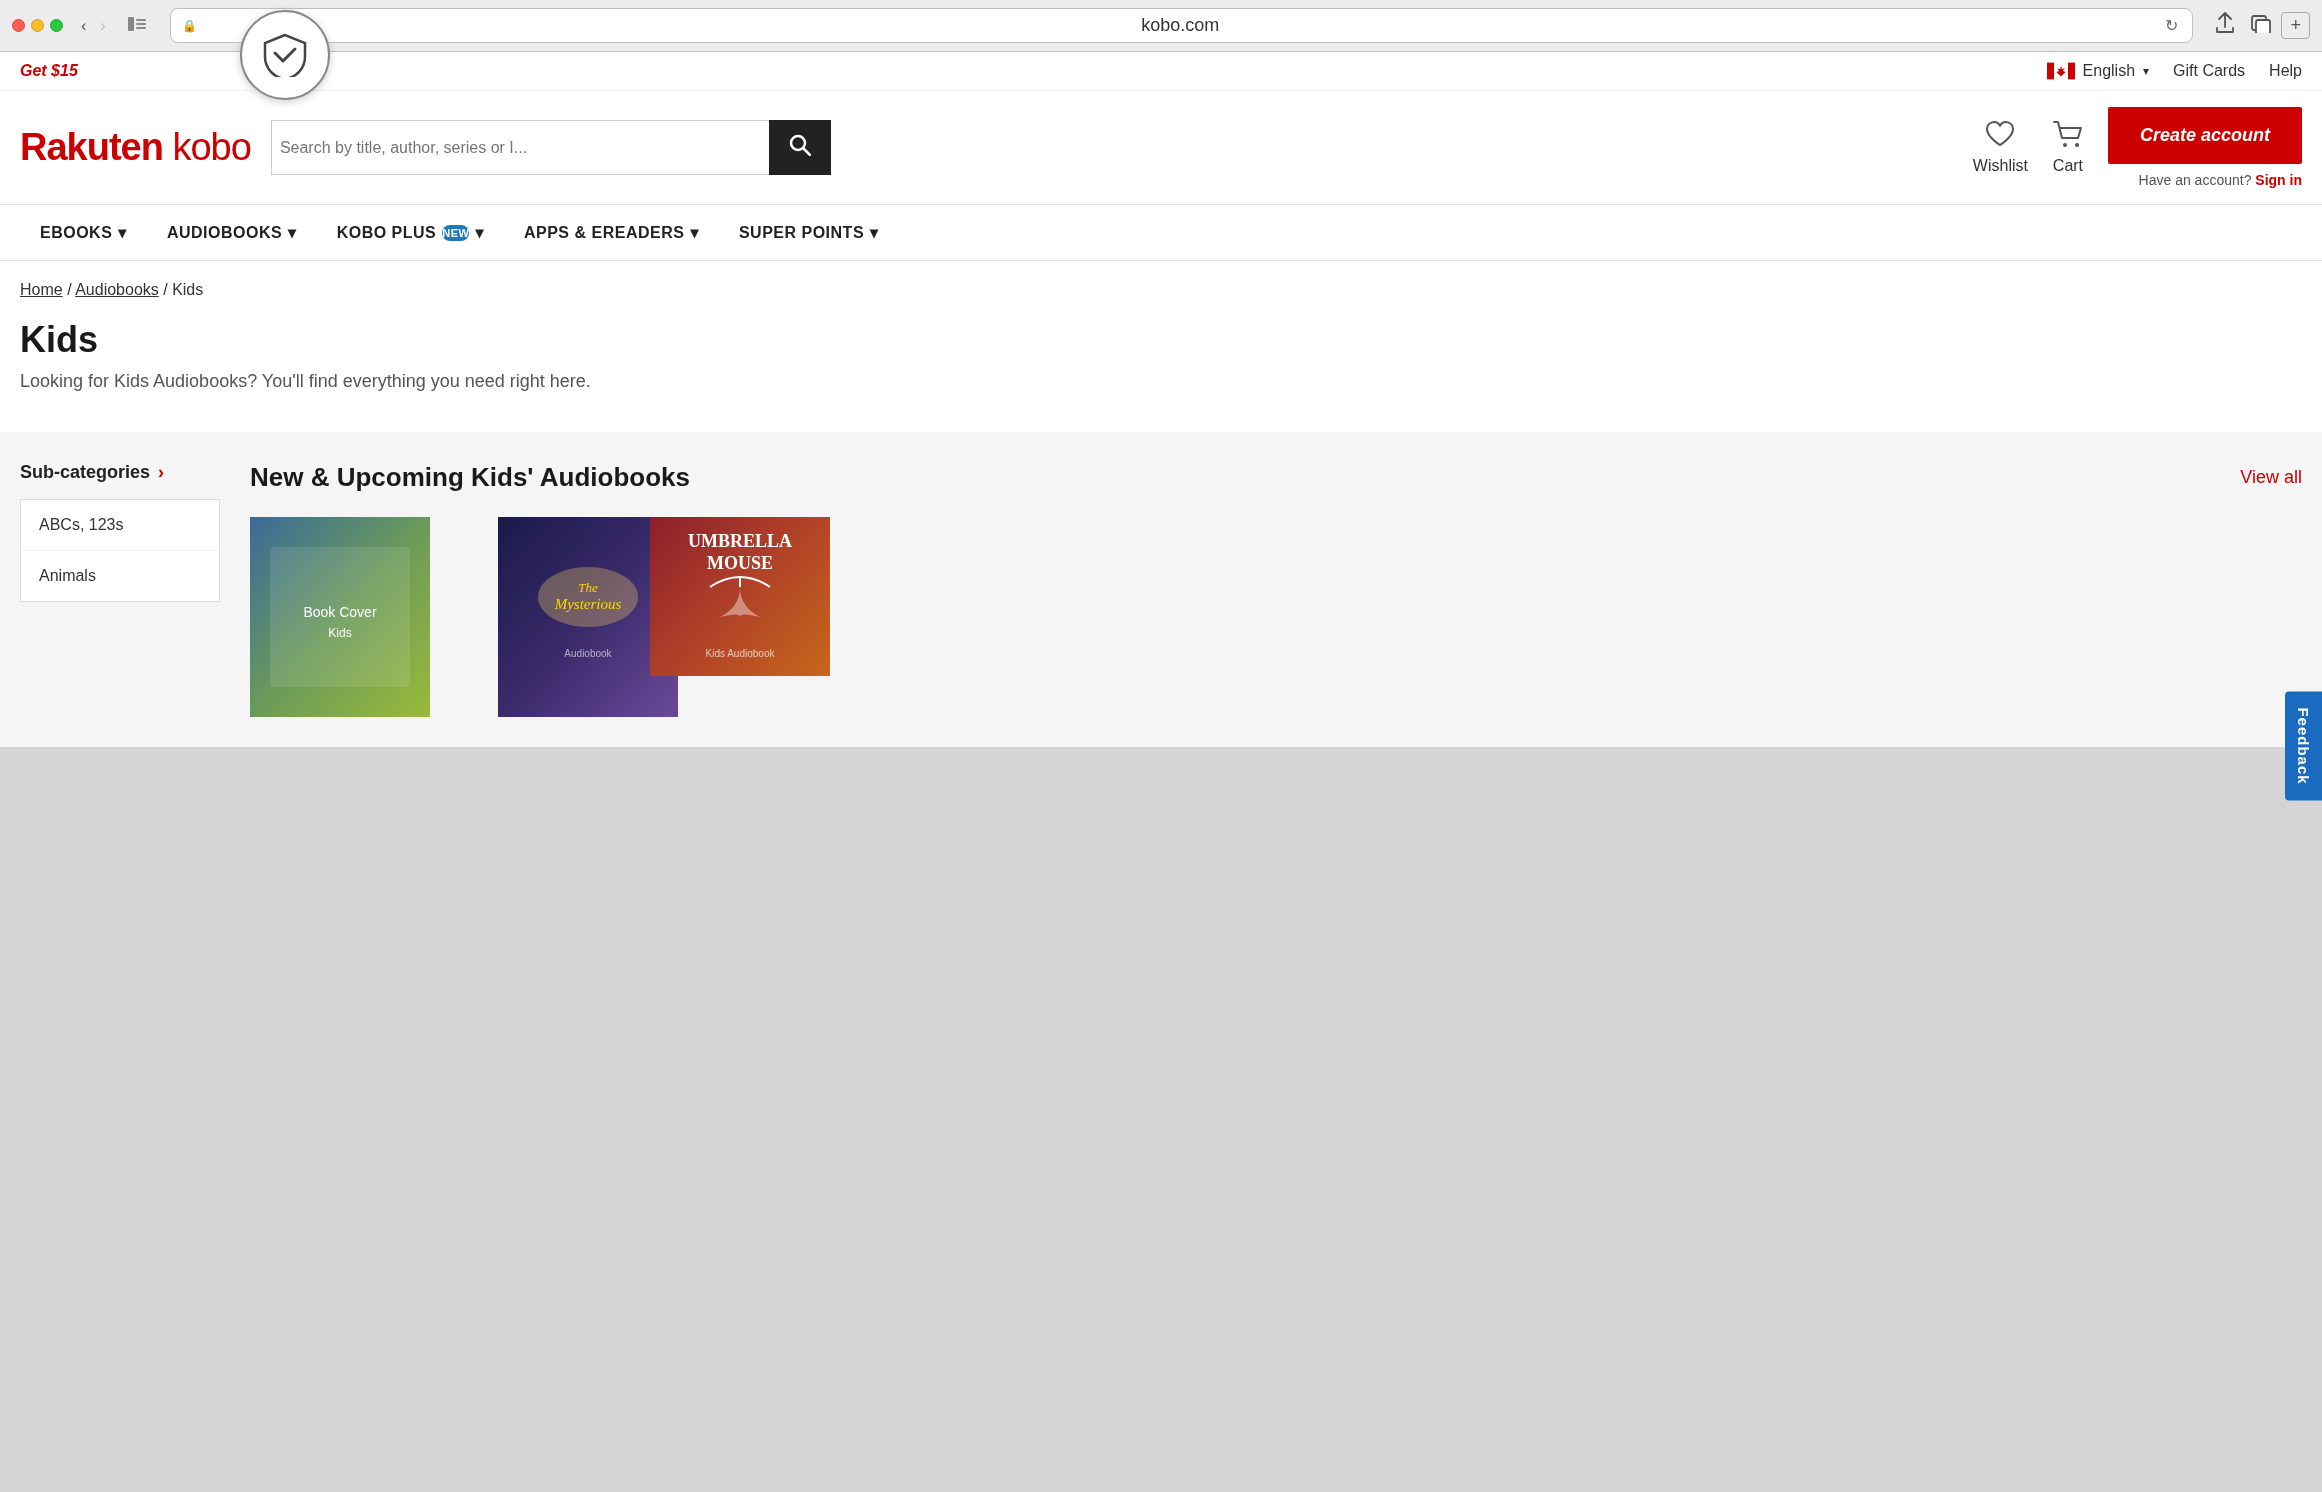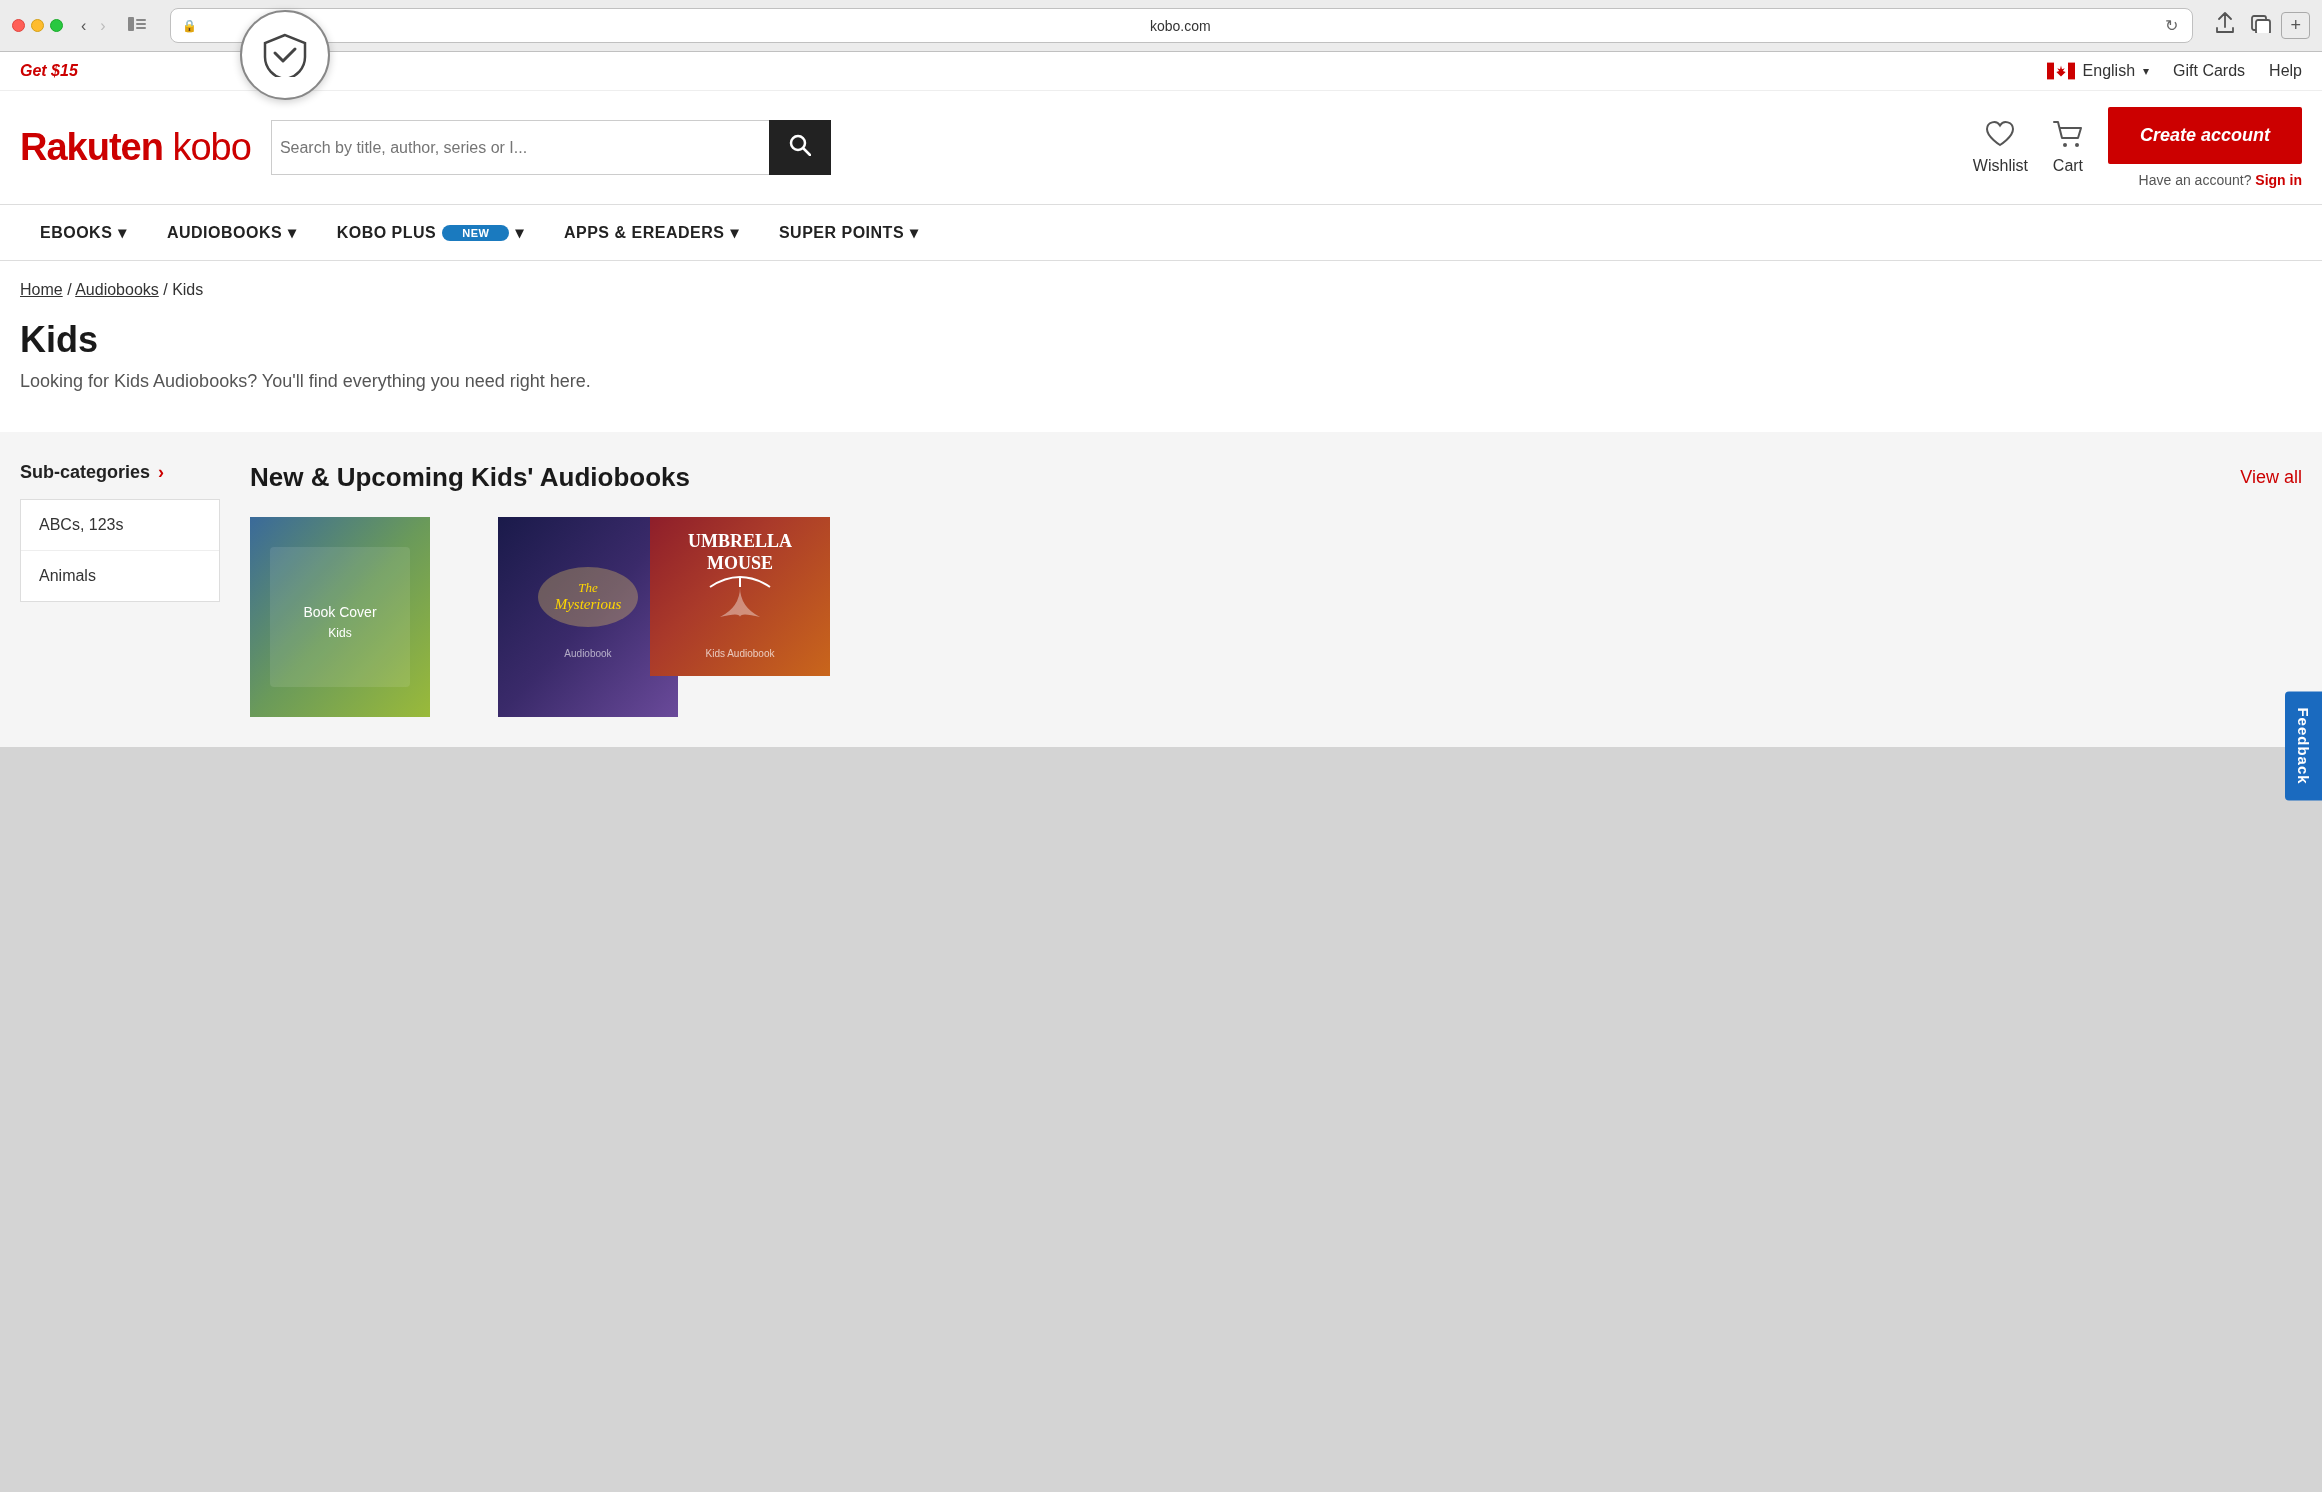--- a/index.html
+++ b/index.html
@@ -92,21 +92,21 @@
       padding: 5px 12px;
       margin: 0 8px;
       gap: 6px;
     }
     .lock-icon {
       color: #28a745;
       font-size: 12px;
     }
     .address-text {
       flex: 1;
-      font-size: 14px;
+      font-size: 18px;
       color: #333;
       text-align: center;
     }
     .reload-btn {
       background: none;
       border: none;
       cursor: pointer;
       color: #666;
       font-size: 16px;
       padding: 2px;
@@ -289,21 +289,21 @@
       cursor: pointer;
       text-transform: uppercase;
       letter-spacing: 0.5px;
       gap: 6px;
     }
     .nav-badge {
       background: #1a7abf;
       color: white;
       font-size: 11px;
       font-weight: bold;
-      padding: 2px 20px;
+      padding: 2px 0;
       border-radius: 10px;
       text-transform: uppercase;
     }
 
     
     .content-area {
       padding: 20px 20px;
       background: white;
     }
     .breadcrumb {

